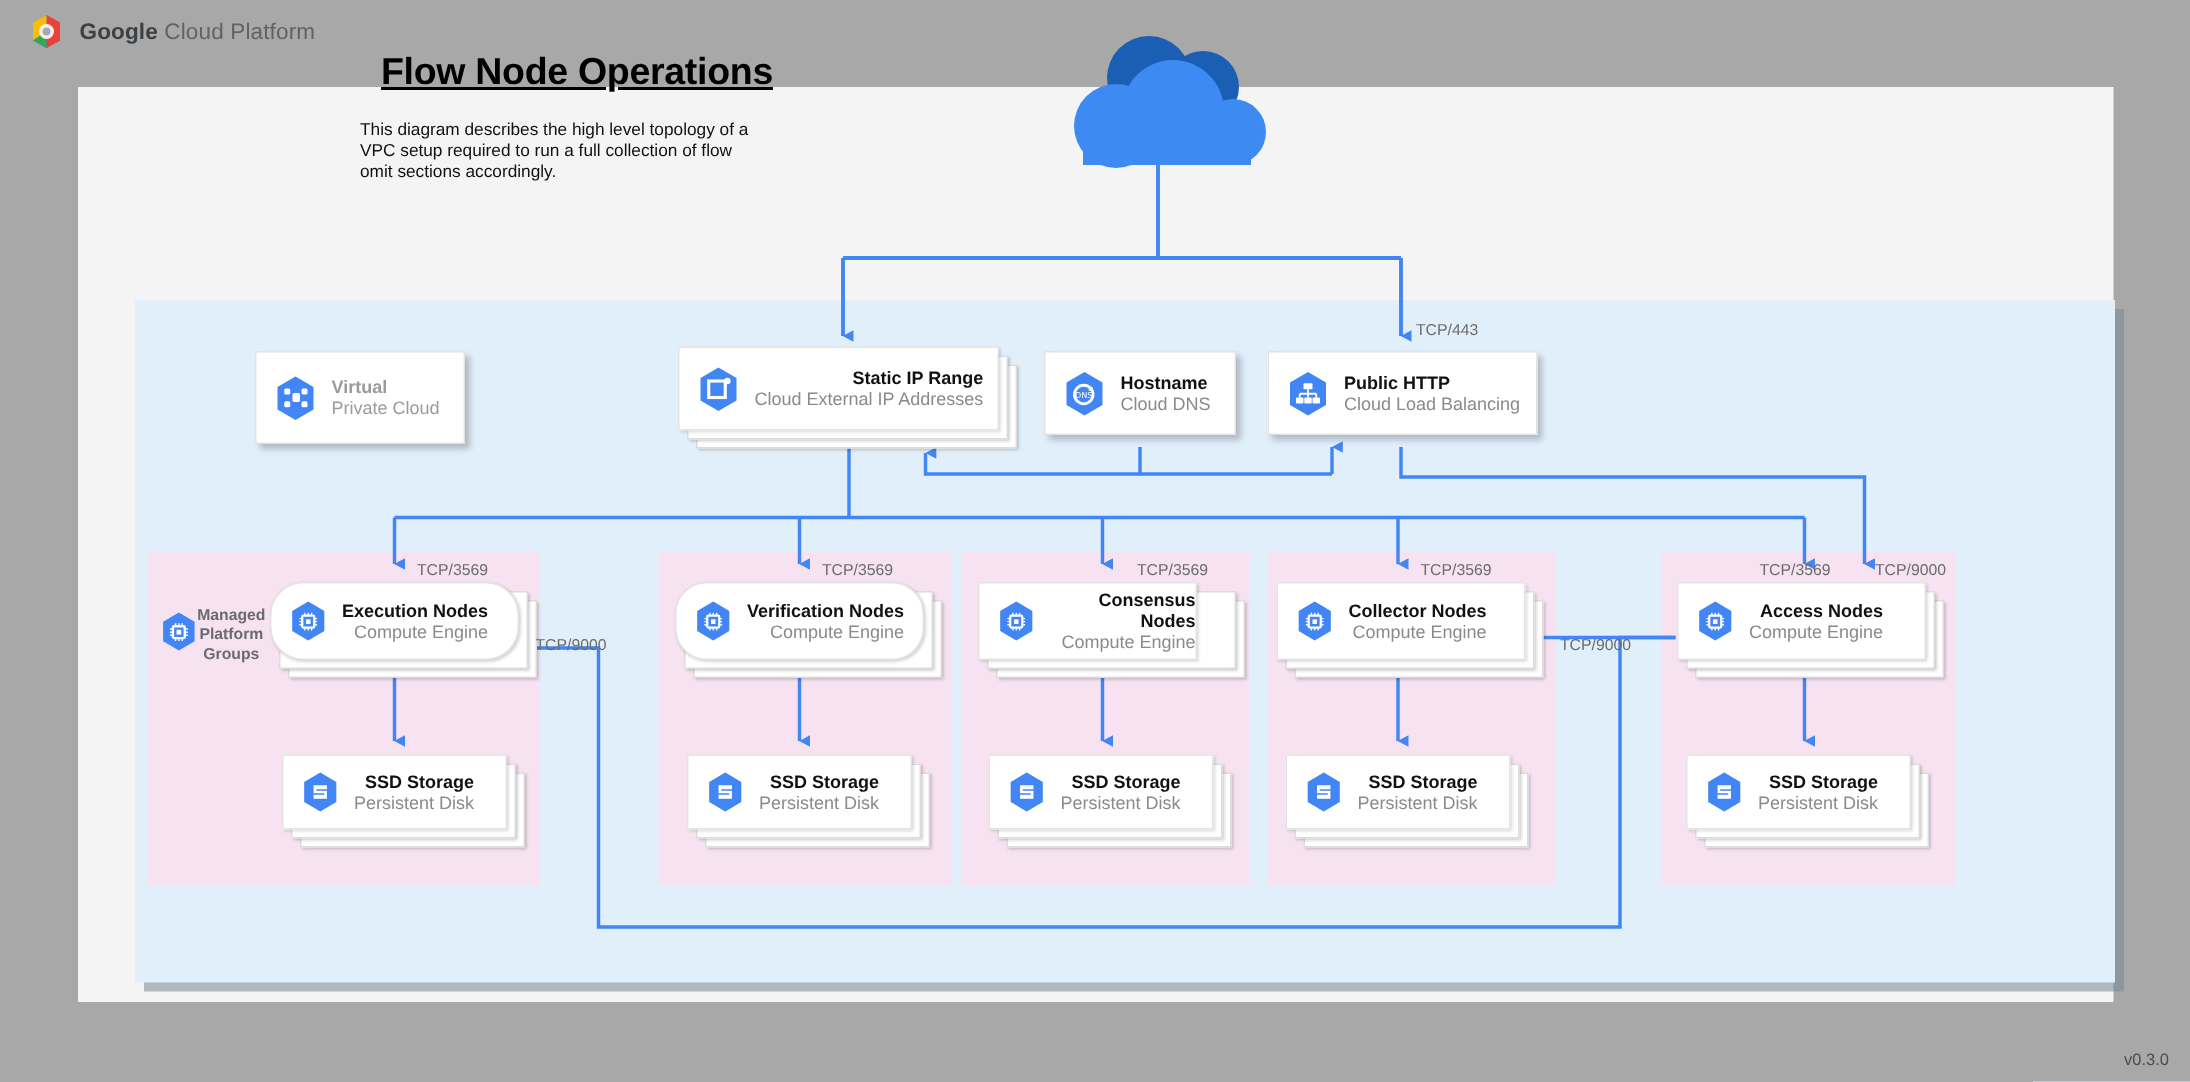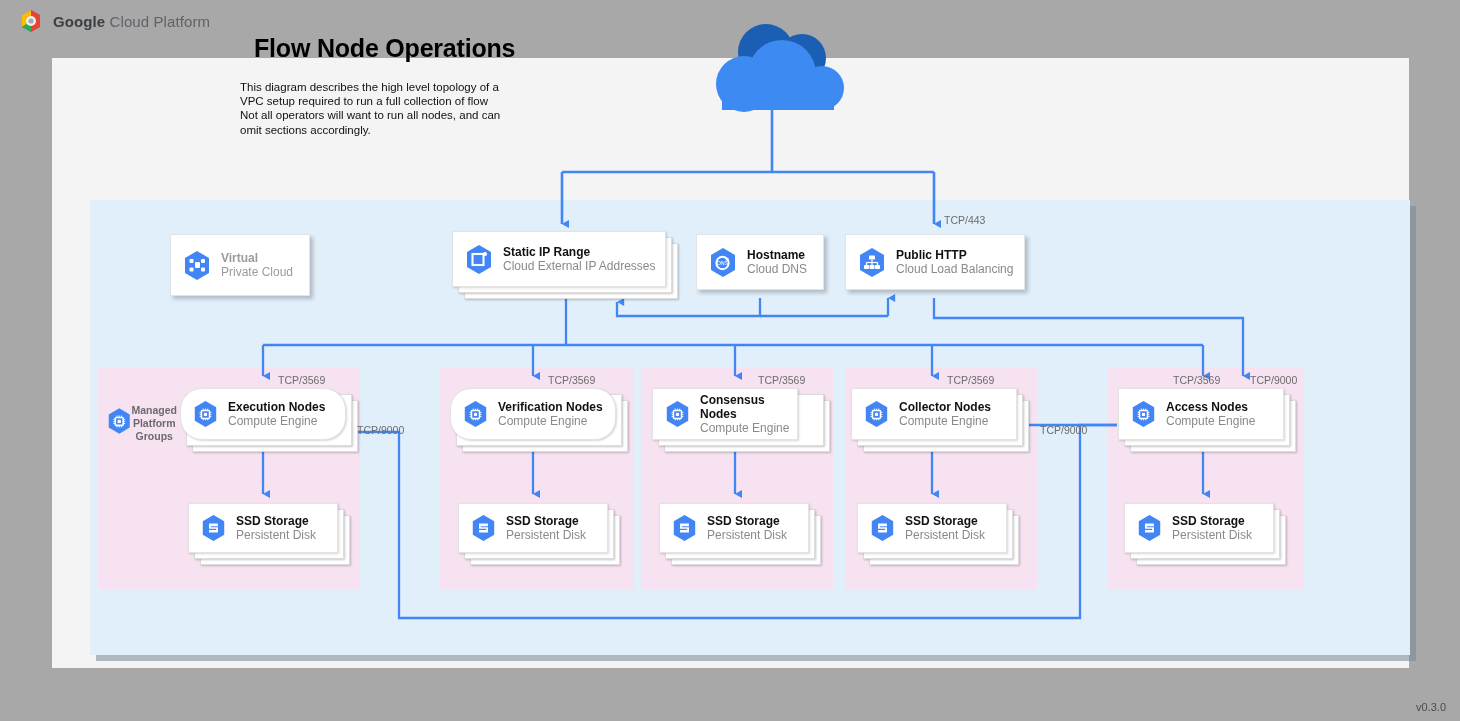--- a/index.html
+++ b/index.html
@@ -12,41 +12,41 @@
   
   #brand{position:absolute;left:18px;top:8px;display:flex;align-items:center;gap:9px;}
   #brand .logo{width:26px;height:26px;display:block;}
   #brand .txt{font-size:15px;color:#5f6368;letter-spacing:.1px;}
   #brand .txt b{color:#3c4043;font-weight:bold;}
 
   
   #canvas{position:absolute;left:52px;top:58px;width:1357px;height:610px;background:#f4f4f4;}
 
   
-  #title{position:absolute;left:254px;top:34px;font-size:25px;font-weight:bold;color:#000;letter-spacing:-.2px;}
+  #title{position:absolute;left:254px;top:34px;font-size:25px;font-weight:bold;color:#000;letter-spacing:-.2px;text-decoration:underline;}
   #desc{position:absolute;left:240px;top:80px;width:300px;font-size:11.5px;line-height:14.2px;color:#111;}
   #desc p{margin:0;}
 
   
   #vpc{position:absolute;left:90px;top:200px;width:1320px;height:455px;background:#e1effb;
        box-shadow:6px 6px 0 0 rgba(120,134,150,.55);}
 
   
   #wires{position:absolute;left:0;top:0;width:1460px;height:721px;pointer-events:none;}
 
   
   .card{position:absolute;background:#fff;border:1px solid #e3e3e3;box-sizing:border-box;
         display:flex;align-items:center;}
   .card .ico{flex:0 0 auto;margin-left:12px;margin-right:10px;}
   .card .lines{display:flex;flex-direction:column;justify-content:center;line-height:14px;}
   .card .t1{font-size:12px;color:#111;font-weight:bold;}
   .card .t2{font-size:12px;color:#8a8a8a;}
   .muted .t1,.muted .t2{color:#9b9b9b;}
 
-  .stack{position:absolute;}
+  .stack{position:absolute;text-align:right;}
   .stack .sh{position:absolute;background:#fff;border:1px solid #dcdcdc;box-sizing:border-box;
              box-shadow:1px 1px 2px rgba(0,0,0,.22);}
   .stack .card{left:0;top:0;box-shadow:1px 1px 2px rgba(0,0,0,.16);}
   .flat{box-shadow:3px 3px 4px rgba(0,0,0,.22);}
 
   
   .grp{position:absolute;background:#f7e2f2;}
 
   
   .mig{position:absolute;display:flex;flex-direction:row;align-items:center;width:70px;}
@@ -73,21 +73,20 @@
     <b>Google</b><span> Cloud Platform</span>
   </div>
 </div>
 
 <div id="canvas"></div>
 
 <div id="title">Flow Node Operations</div>
 <div id="desc">
   <p>This diagram describes the high level topology of a</p>
   <p>VPC setup required to run a full collection of flow</p>
-  <p>Not all operators will want to run all nodes, and can</p>
   <p>omit sections accordingly.</p>
 </div>
 
 <div id="vpc"></div>
 
 <div class="grp" style="left:98px; top:368px;width:262px;height:222px;"></div>
 <div class="grp" style="left:439px;top:368px;width:195px;height:222px;"></div>
 <div class="grp" style="left:641px;top:368px;width:192px;height:222px;"></div>
 <div class="grp" style="left:845px;top:368px;width:192px;height:222px;"></div>
 <div class="grp" style="left:1108px;top:368px;width:196px;height:222px;"></div>

